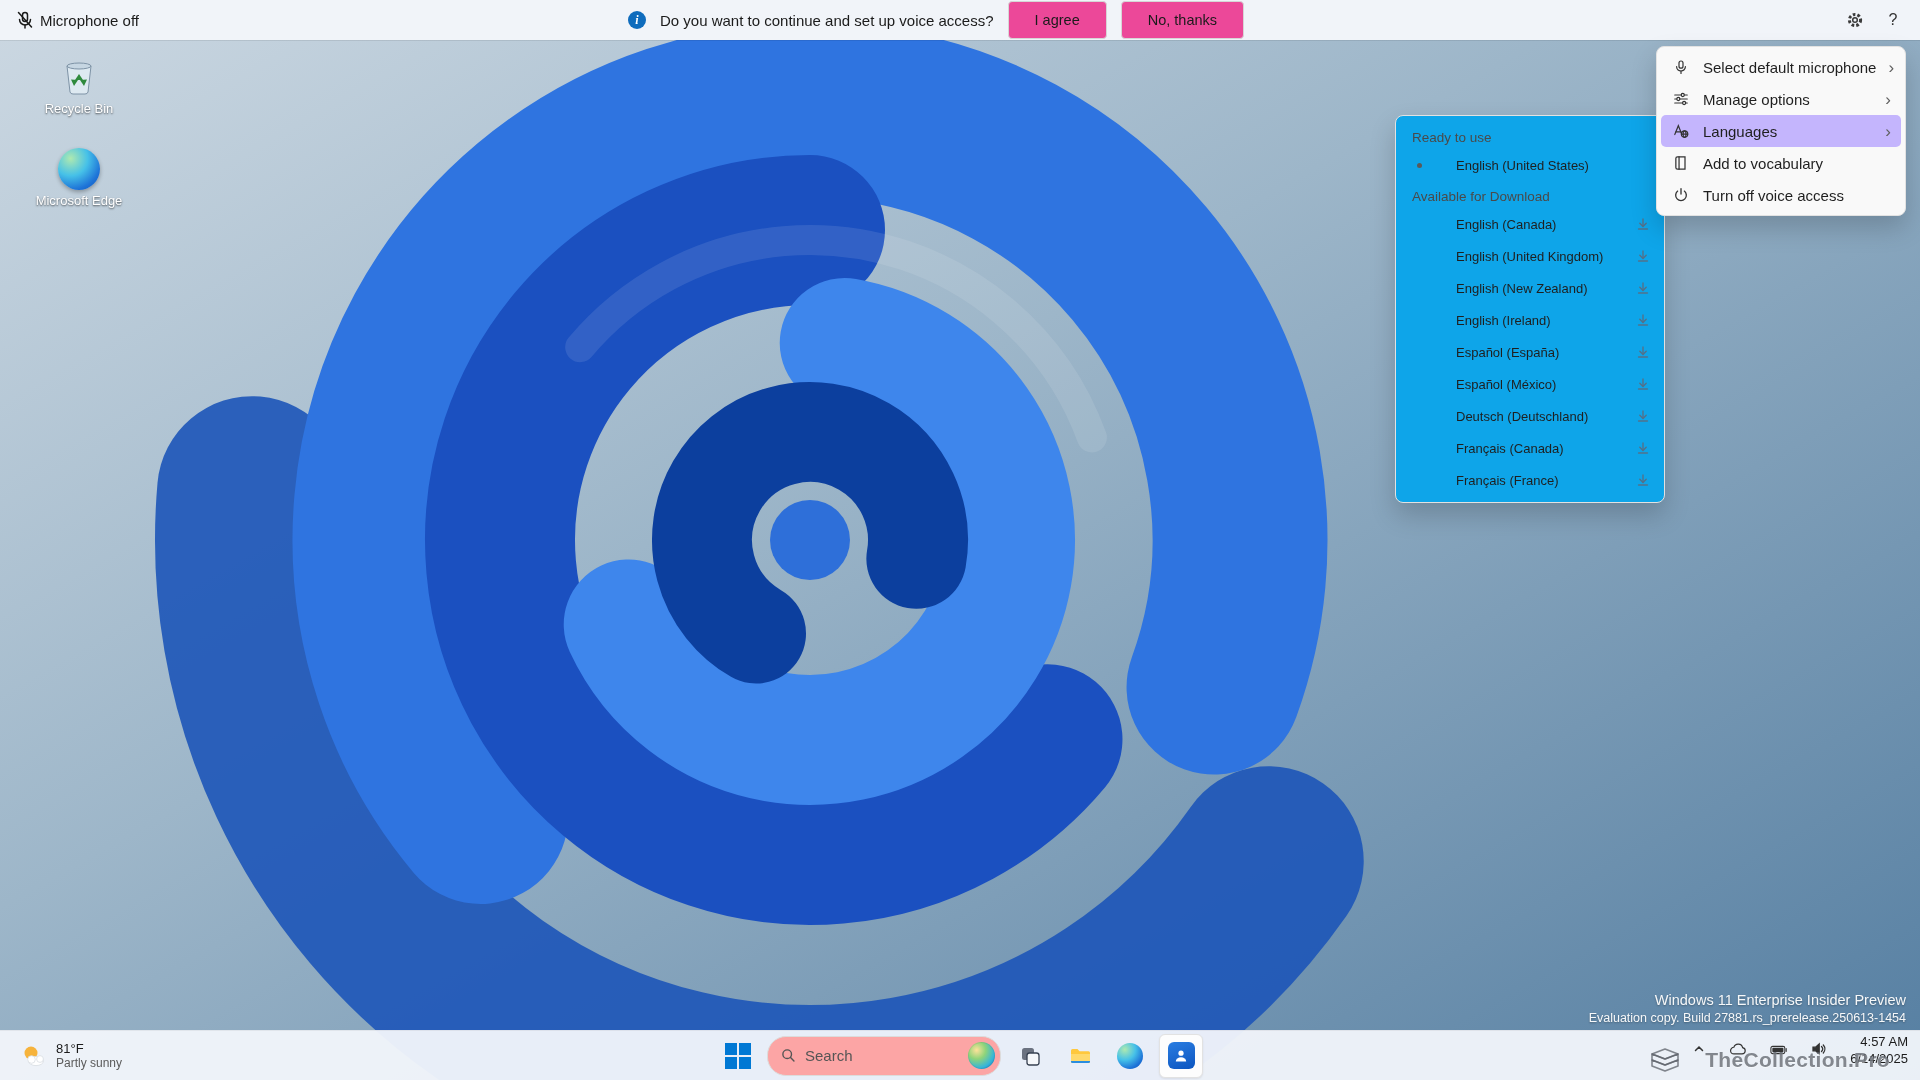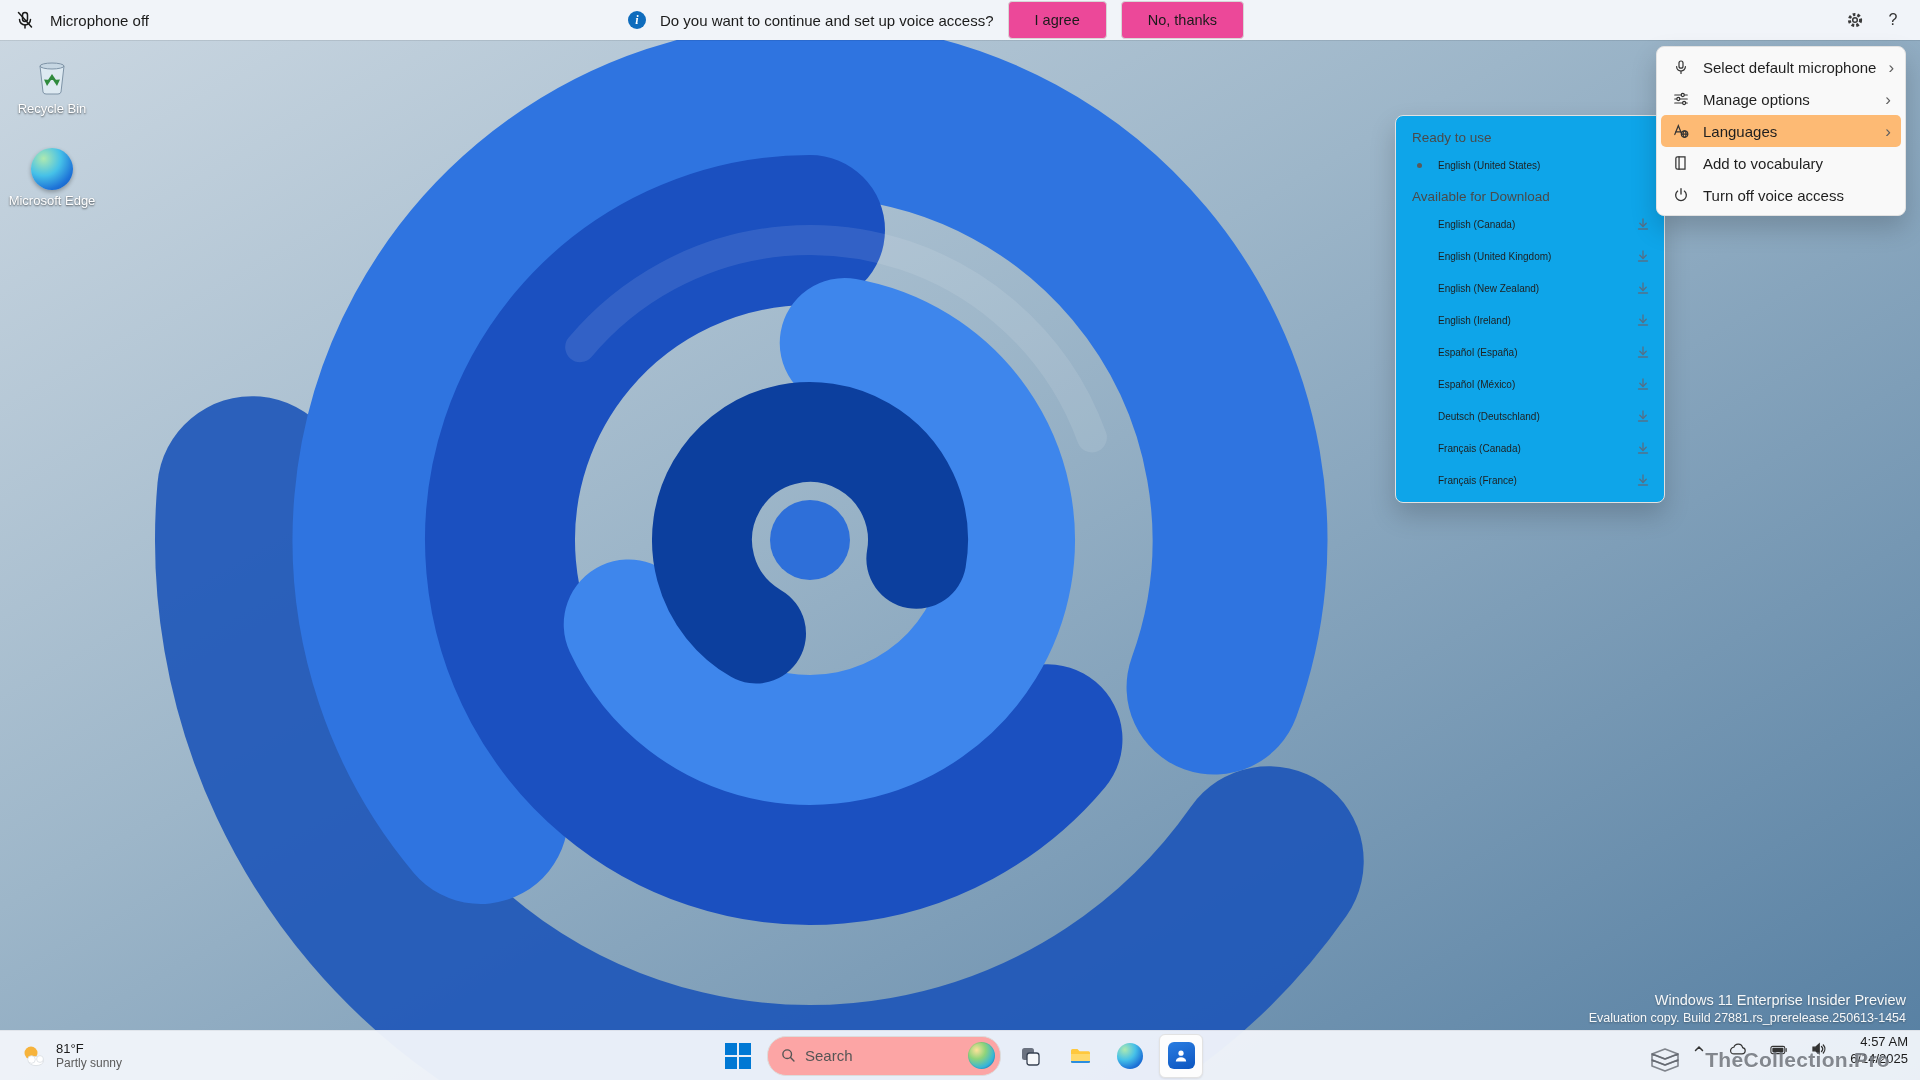--- a/index.html
+++ b/index.html
@@ -4,57 +4,57 @@
 <style>
   html,body{margin:0;padding:0;width:1920px;height:1080px;overflow:hidden;
     font-family:"Liberation Sans","DejaVu Sans",sans-serif;-webkit-font-smoothing:antialiased;}
   .stage{position:relative;width:1920px;height:1080px;overflow:hidden;background:#7d9cb5;}
   .wallpaper{position:absolute;inset:0;z-index:0;}
 
   
   .topbar{position:absolute;top:0;left:0;right:0;height:40px;background:#f1f4f9;
     display:flex;align-items:center;z-index:30;color:#1b1b1b;font-size:15px;
     box-shadow:0 1px 0 rgba(0,0,0,.08);}
-  .topbar-left{display:flex;align-items:center;gap:10px;padding-left:10px;}
+  .topbar-left{display:flex;align-items:center;padding-left:10px;}
   .icon-btn{width:30px;height:30px;display:flex;align-items:center;justify-content:center;
     border-radius:5px;color:#2b2b2b;}
   .topbar-center{position:absolute;left:628px;display:flex;align-items:center;gap:14px;}
   .info-badge{width:18px;height:18px;border-radius:50%;background:#0f6cbd;color:#fff;
     display:flex;align-items:center;justify-content:center;font-size:12px;font-weight:bold;
     font-family:"Liberation Serif",serif;font-style:italic;}
   .tb-btn{height:38px;padding:0 26px;background:#ec4899;border:1px solid #d6d6d6;border-radius:4px;
     font-size:14.5px;color:#1b1b1b;display:flex;align-items:center;white-space:nowrap;cursor:default;}
   .topbar-right{margin-left:auto;display:flex;align-items:center;gap:8px;padding-right:12px;}
   .help-q{font-size:16px;color:#333;}
 
   
   .desk-icon{position:absolute;width:92px;display:flex;flex-direction:column;align-items:center;gap:4px;
     color:#fff;font-size:13px;text-align:center;z-index:10;
-    text-shadow:0 1px 2px rgba(0,0,0,.65);line-height:1.15;}
+    text-shadow:0 1px 2px rgba(0,0,0,.65);line-height:1.15;margin-left:27px;}
   .edge-sphere{width:42px;height:42px;border-radius:50%;
     background:radial-gradient(circle at 30% 25%,#aee9b0 0%,#46c1e8 40%,#1e74d8 72%,#0b4fb5 100%);
     box-shadow:0 2px 4px rgba(0,0,0,.3);}
 
   
   .menu{position:absolute;top:46px;right:14px;width:240px;background:#f9f9f9;
     border:1px solid #e2e2e2;border-radius:8px;box-shadow:0 12px 26px rgba(0,0,0,.18);
     padding:4px;z-index:40;}
   .menu-item{display:flex;align-items:center;gap:12px;height:32px;padding:0 10px;border-radius:5px;
     font-size:15px;color:#1f1f1f;white-space:nowrap;}
-  .menu-item.active{background:#fdba74;}
+  .menu-item.active{background:#c4b5fd;}
   .menu-item .mi-icon{width:20px;height:20px;display:flex;align-items:center;justify-content:center;color:#333;flex:0 0 20px;}
   .menu-item .chev{margin-left:auto;color:#606060;font-size:17px;line-height:1;}
 
   
   .submenu{position:absolute;top:115px;left:1395px;width:268px;background:#0ea5e9;
     border:1px solid #e2e2e2;border-radius:8px;box-shadow:0 12px 26px rgba(0,0,0,.18);
     padding:6px 0;z-index:39;}
   .sub-header{font-size:13.5px;color:#4a4a4a;padding:8px 16px 4px;}
-  .sub-row{position:relative;display:flex;align-items:center;height:32px;padding:0 14px 0 42px;
-    font-size:10px;color:#1f1f1f;white-space:nowrap;}
+  .sub-row{position:relative;display:flex;align-items:center;height:32px;padding:0 14px 0 60px;
+    font-size:13px;color:#1f1f1f;white-space:nowrap;}
   .sub-row .bullet{position:absolute;left:21px;top:14px;width:5px;height:5px;border-radius:50%;background:#5a5a5a;}
   .dl-icon{margin-left:auto;color:#53718a;display:flex;align-items:center;}
 
   
   .build-mark{position:absolute;right:14px;bottom:54px;text-align:right;z-index:5;
     color:rgba(255,255,255,.95);text-shadow:0 1px 2px rgba(0,0,0,.3);line-height:1.3;}
   .build-mark .l1{font-size:14.5px;}
   .build-mark .l2{font-size:12.5px;}
 
   

